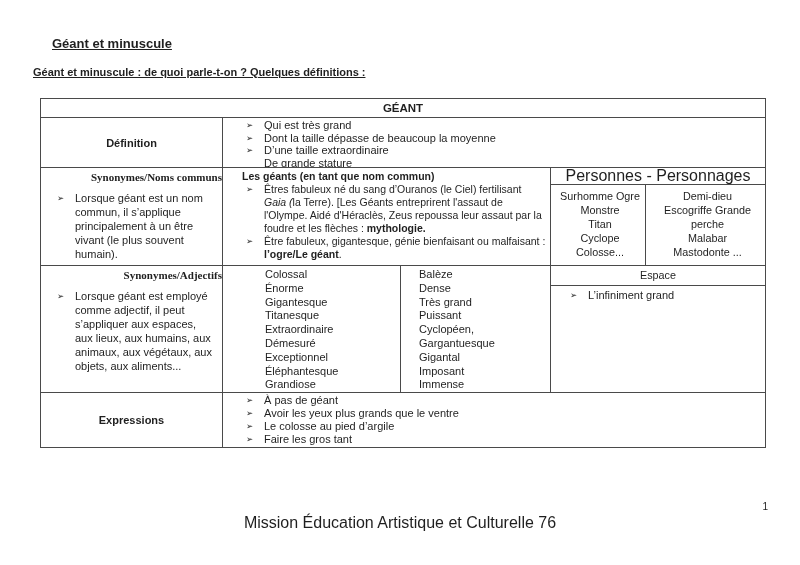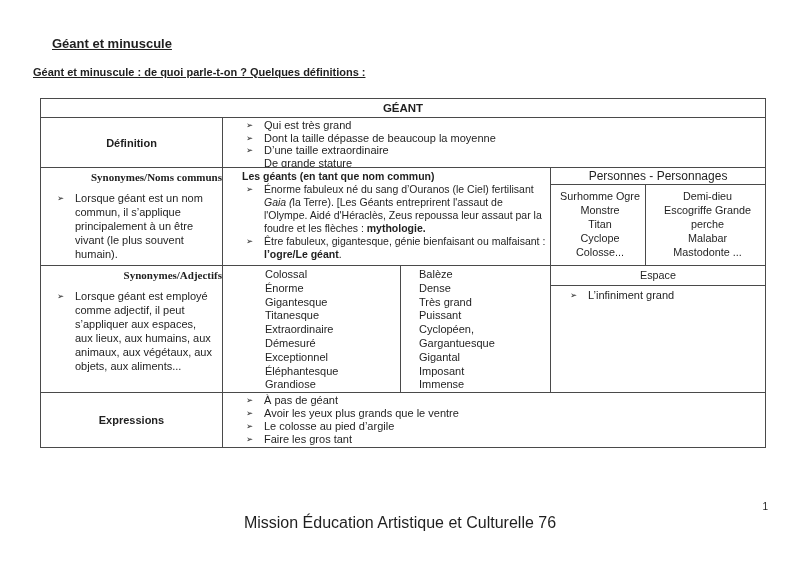--- a/index.html
+++ b/index.html
@@ -59,21 +59,21 @@
   .tx { flex:1; }
   .noarrow { padding-left:18px; }
 
   .mid { padding:2px 4px 0 5px; font-size:10.5px; line-height:13px; }
   .midhead { font-weight:bold; margin-left:14px; }
   .mid .blm { display:flex; padding-left:18px; }
   .mid .mk { width:18px; }
 
   .c3col { display:flex; flex-direction:column; height:100%; }
   .c3h { height:17px; line-height:16px; text-align:center;
-    border-bottom:1px solid #4a4a4a; flex:none; font-size:12px; }
+    border-bottom:1px solid #4a4a4a; flex:none; font-size:16px; }
   .c3body { flex:1; display:flex; overflow:hidden;text-align:center; }
   .pcolA { width:95px; flex:none; border-right:1px solid #4a4a4a;
     padding:4px 2px 0 6px; line-height:14px; font-size:10.8px; }
   .pcolB { flex:1; padding:4px 2px 0 6px; line-height:14px; font-size:10.8px; }
 
   .adjwrap { display:flex; height:100%; }
   .adjA { width:178px; flex:none; border-right:1px solid #4a4a4a;
     padding:2px 2px 0 42px; line-height:13.8px; }
   .adjB { flex:1; padding:2px 2px 0 18px; line-height:13.8px; }
 
@@ -131,21 +131,21 @@
         <div class="lhead">Synonymes/Noms communs</div>
         <div class="note">
           <span class="mk">➢</span>
           <span class="tx">Lorsque géant est un nom commun, il s’applique principalement à un être vivant (le plus souvent humain).</span>
         </div>
       </div>
       <div class="c2 mid">
         <div class="midhead">Les géants (en tant que nom commun)</div>
         <div class="blm">
           <span class="mk">➢</span>
-          <span class="tx"><span>Énorme fabuleux né du sang d’Ouranos (le Ciel) fertilisant </span><span class="ital">Gaia (</span><span>la Terre). [Les Géants entreprirent l'assaut de l'Olympe. Aidé d'Héraclès, Zeus repoussa leur assaut par la foudre et les flèches : </span><span class="bold">mythologie.</span></span>
+          <span class="tx"><span>Êtres fabuleux né du sang d’Ouranos (le Ciel) fertilisant </span><span class="ital">Gaia (</span><span>la Terre). [Les Géants entreprirent l'assaut de l'Olympe. Aidé d'Héraclès, Zeus repoussa leur assaut par la foudre et les flèches : </span><span class="bold">mythologie.</span></span>
         </div>
         <div class="blm">
           <span class="mk">➢</span>
           <span class="tx"><span>Être fabuleux, gigantesque, génie bienfaisant ou malfaisant : </span><span class="bold">l’ogre/Le géant</span><span>.</span></span>
         </div>
       </div>
       <div class="c3">
         <div class="c3col">
           <div class="c3h">Personnes - Personnages</div>
           <div class="c3body">

